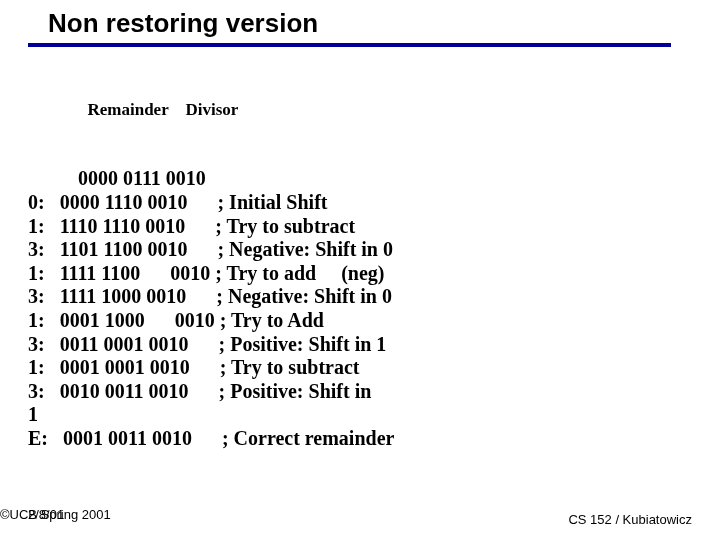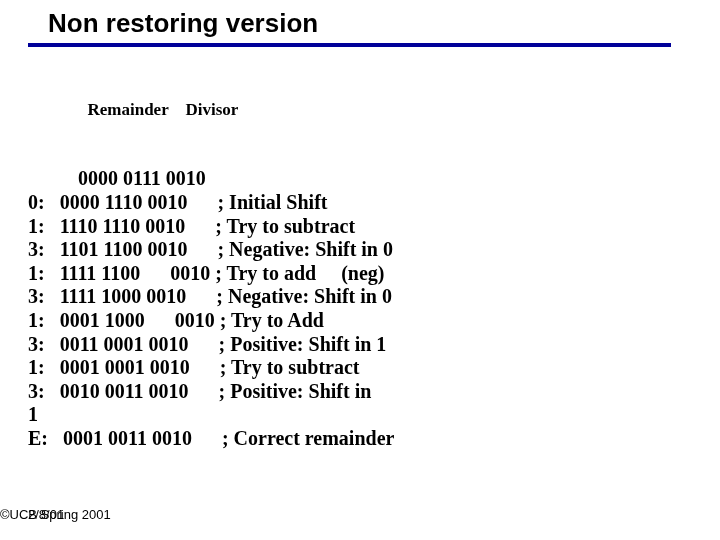--- a/index.html
+++ b/index.html
@@ -90,16 +90,17 @@
   <div class="table-area">
     <div class="header-row"><span>              </span><span>Remainder</span><span>    </span><span>Divisor</span></div>
     <div id="rows-host"><div>          0000 0111 0010 </div><div>0:   0000 1110 0010      ; Initial Shift</div><div>1:   1110 1110 0010      ; Try to subtract</div><div>3:   1101 1100 0010      ; Negative: Shift in 0</div><div>1:   1111 1100      0010 ; Try to add     (neg)</div><div>3:   1111 1000 0010      ; Negative: Shift in 0</div><div>1:   0001 1000      0010 ; Try to Add</div><div>3:   0011 0001 0010      ; Positive: Shift in 1</div><div>1:   0001 0001 0010      ; Try to subtract</div><div>3:   0010 0011 0010      ; Positive: Shift in</div><div>1                        </div><div>E:   0001 0011 0010      ; Correct remainder</div></div>
   </div>
 
 
   <div class="footer">
     <div class="footer-left">2/8/01</div>
     <div class="footer-center">©UCB Spring 2001</div>
     <div class="footer-right">
+      <div>CS 152 / Kubiatowicz</div>
     </div>
   </div>
 
 </div>
 
 </body></html>

